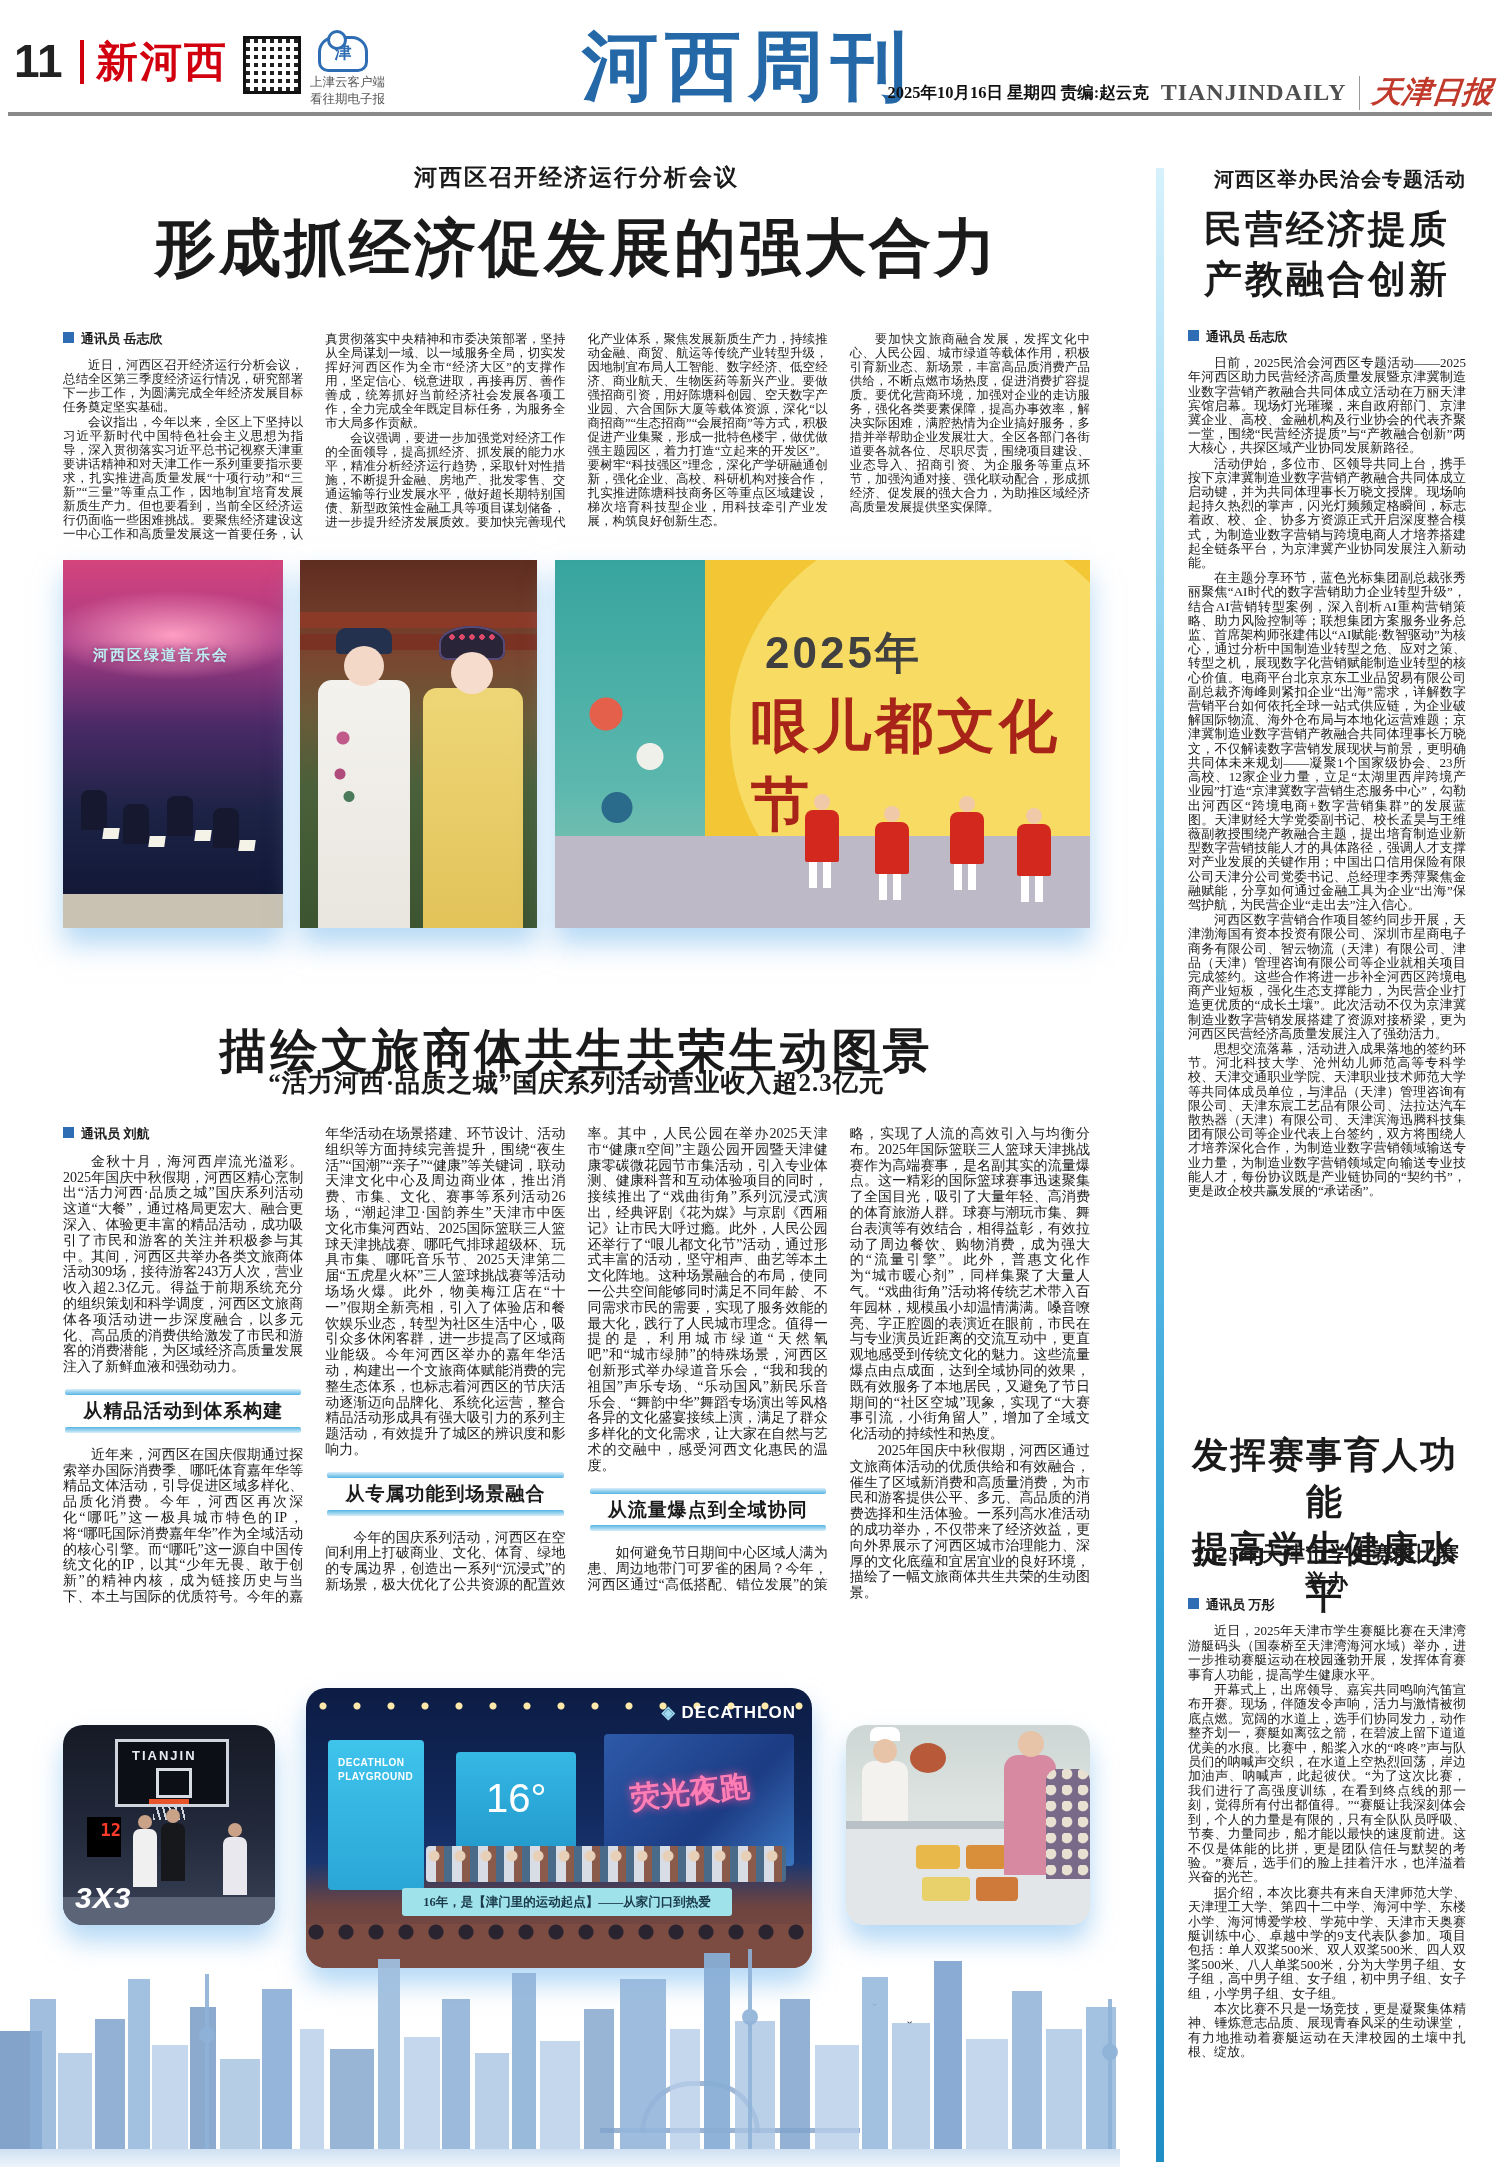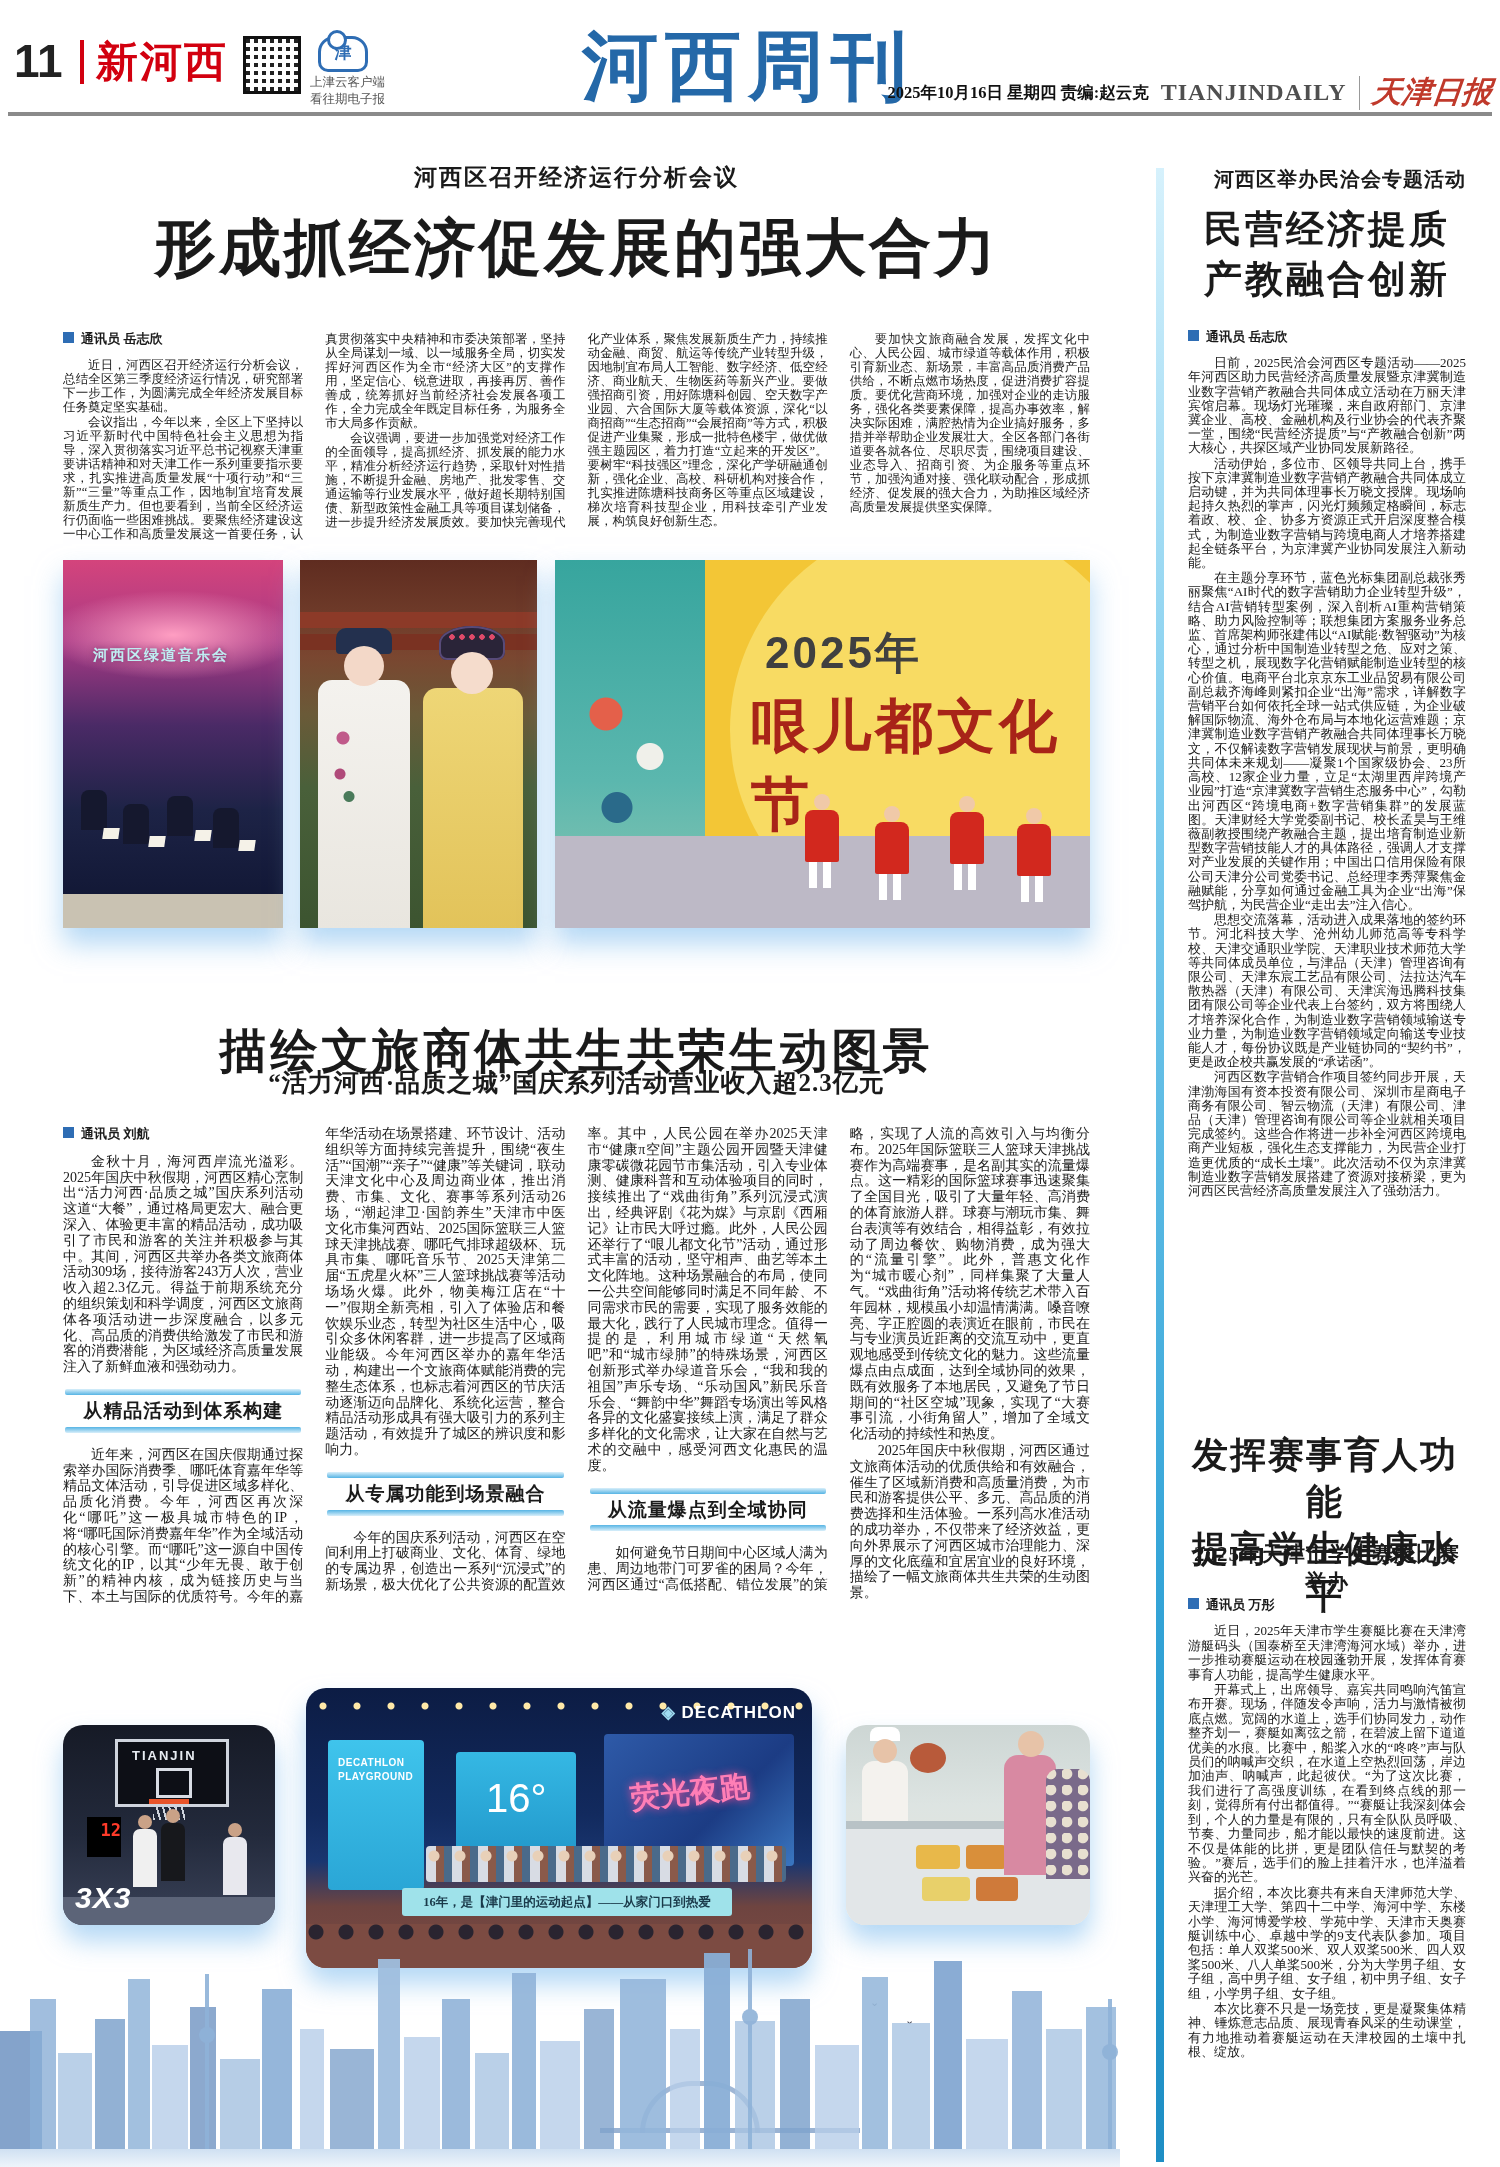--- a/index.html
+++ b/index.html
@@ -355,22 +355,22 @@
   <div class="abs" id="side1-headline">
     <div>民营经济提质</div>
     <div>产教融合创新</div>
   </div>
   <div class="abs" id="side1-body-wrap">
     <div id="side-body-1">
         <p class="byline"><span class="sq"></span>通讯员 岳志欣</p>
         <p class="para">日前，2025民洽会河西区专题活动——2025年河西区助力民营经济高质量发展暨京津冀制造业数字营销产教融合共同体成立活动在万丽天津宾馆启幕。现场灯光璀璨，来自政府部门、京津冀企业、高校、金融机构及行业协会的代表齐聚一堂，围绕“民营经济提质”与“产教融合创新”两大核心，共探区域产业协同发展新路径。</p>
         <p class="para">活动伊始，多位市、区领导共同上台，携手按下京津冀制造业数字营销产教融合共同体成立启动键，并为共同体理事长万晓文授牌。现场响起持久热烈的掌声，闪光灯频频定格瞬间，标志着政、校、企、协多方资源正式开启深度整合模式，为制造业数字营销与跨境电商人才培养搭建起全链条平台，为京津冀产业协同发展注入新动能。</p>
         <p class="para">在主题分享环节，蓝色光标集团副总裁张秀丽聚焦“AI时代的数字营销助力企业转型升级”，结合AI营销转型案例，深入剖析AI重构营销策略、助力风险控制等；联想集团方案服务业务总监、首席架构师张建伟以“AI赋能·数智驱动”为核心，通过分析中国制造业转型之危、应对之策、转型之机，展现数字化营销赋能制造业转型的核心价值。电商平台北京京东工业品贸易有限公司副总裁齐海峰则紧扣企业“出海”需求，详解数字营销平台如何依托全球一站式供应链，为企业破解国际物流、海外仓布局与本地化运营难题；京津冀制造业数字营销产教融合共同体理事长万晓文，不仅解读数字营销发展现状与前景，更明确共同体未来规划——凝聚1个国家级协会、23所高校、12家企业力量，立足“太湖里西岸跨境产业园”打造“京津冀数字营销生态服务中心”，勾勒出河西区“跨境电商+数字营销集群”的发展蓝图。天津财经大学党委副书记、校长孟昊与王维薇副教授围绕产教融合主题，提出培育制造业新型数字营销技能人才的具体路径，强调人才支撑对产业发展的关键作用；中国出口信用保险有限公司天津分公司党委书记、总经理李秀萍聚焦金融赋能，分享如何通过金融工具为企业“出海”保驾护航，为民营企业“走出去”注入信心。</p>
+        <p class="para">河西区数字营销合作项目签约同步开展，天津渤海国有资本投资有限公司、深圳市星商电子商务有限公司、智云物流（天津）有限公司、津品（天津）管理咨询有限公司等企业就相关项目完成签约。这些合作将进一步补全河西区跨境电商产业短板，强化生态支撑能力，为民营企业打造更优质的“成长土壤”。此次活动不仅为京津冀制造业数字营销发展搭建了资源对接桥梁，更为河西区民营经济高质量发展注入了强劲活力。</p>
         <p class="para">思想交流落幕，活动进入成果落地的签约环节。河北科技大学、沧州幼儿师范高等专科学校、天津交通职业学院、天津职业技术师范大学等共同体成员单位，与津品（天津）管理咨询有限公司、天津东宸工艺品有限公司、法拉达汽车散热器（天津）有限公司、天津滨海迅腾科技集团有限公司等企业代表上台签约，双方将围绕人才培养深化合作，为制造业数字营销领域输送专业力量，为制造业数字营销领域定向输送专业技能人才，每份协议既是产业链协同的“契约书”，更是政企校共赢发展的“承诺函”。</p>
-        <p class="para">河西区数字营销合作项目签约同步开展，天津渤海国有资本投资有限公司、深圳市星商电子商务有限公司、智云物流（天津）有限公司、津品（天津）管理咨询有限公司等企业就相关项目完成签约。这些合作将进一步补全河西区跨境电商产业短板，强化生态支撑能力，为民营企业打造更优质的“成长土壤”。此次活动不仅为京津冀制造业数字营销发展搭建了资源对接桥梁，更为河西区民营经济高质量发展注入了强劲活力。</p>
       </div>
   </div>
 
   <div class="abs" id="side2-headline">
     <div>发挥赛事育人功能</div>
     <div>提高学生健康水平</div>
   </div>
   <div class="abs" id="side2-subhead">2025年天津市学生赛艇比赛举办</div>
   <div class="abs" id="side2-body-wrap">
     <div id="side-body-2">

